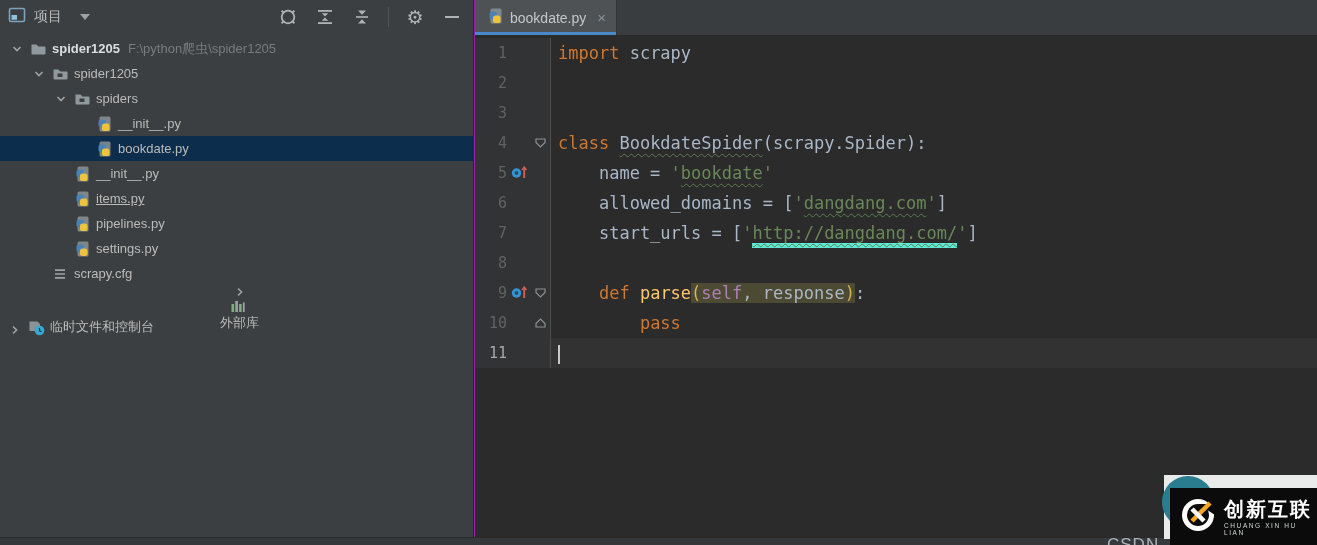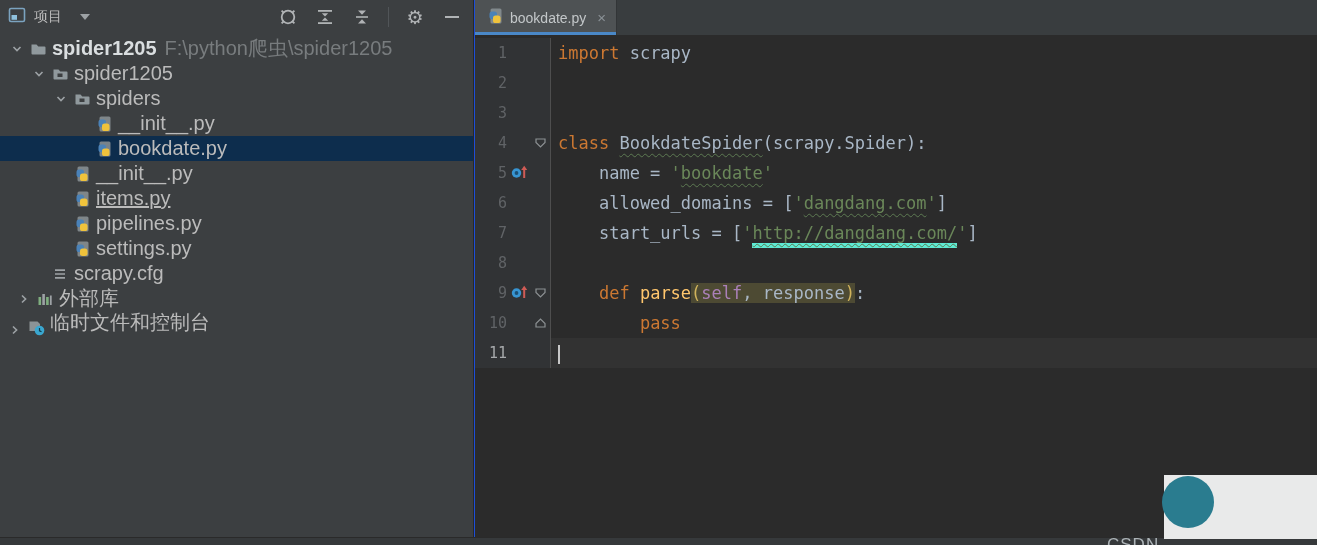--- a/index.html
+++ b/index.html
@@ -1,32 +1,32 @@
 <!DOCTYPE html>
 <html><head>
 <meta charset="utf-8">
 <style>
   html,body{margin:0;padding:0;background:#1e1e1e;}
   *{box-sizing:border-box;}
-  .ide{position:relative;width:1317px;height:545px;background:#1d4ed8;overflow:hidden;
+  .ide{position:relative;width:1317px;height:545px;background:#a21caf;overflow:hidden;
        font-family:"Liberation Sans","DejaVu Sans",sans-serif;color:#bbbbbb;}
 
   
   .panel{position:absolute;left:0;top:0;width:474px;height:545px;background:#3c3f41;border-right:1px solid #282828;}
   .panel-header{height:34px;display:flex;align-items:center;padding:0 6px 0 8px;}
   .panel-title{display:flex;align-items:center;gap:8px;cursor:default;}
   .panel-title .txt{font-size:14px;color:#bbbbbb;}
   .dd-caret{width:0;height:0;border-left:5px solid transparent;border-right:5px solid transparent;border-top:6px solid #9da2a5;margin-left:10px;}
   .ph-spacer{flex:1;}
   .ph-icons{display:flex;align-items:center;gap:15px;margin-right:4px;}
   .ph-btn{width:22px;height:22px;display:flex;align-items:center;justify-content:center;}
   .ph-div{width:1px;height:20px;background:#515558;}
   .gear{font-size:19px;color:#b0b3b5;line-height:1;}
   .tree{padding-top:2px;}
-  .trow{height:25px;display:flex;align-items:center;font-size:20px;white-space:nowrap;}
+  .trow{height:25px;display:flex;align-items:center;font-size:13px;white-space:nowrap;}
   .trow.sel{background:#0d2d4d;}
   .chev{width:22px;display:flex;align-items:center;justify-content:center;flex:none;}
   .ticon{width:20px;display:flex;align-items:center;justify-content:center;flex:none;margin-right:4px;}
   .tlabel{color:#bbbbbb;}
   .tlabel.bold{font-weight:bold;color:#dadee0;}
   .thint{color:#787c7e;margin-left:8px;}
 
   
   .main{position:absolute;left:475px;top:0;right:0;bottom:0;background:#2b2b2b;}
   .tabbar{height:35px;background:#393d3f;display:flex;align-items:stretch;}
@@ -226,21 +226,21 @@
         </div>
         <div class="trow" style="padding-left: 28px;">
           <span class="chev"></span>
           <span class="ticon">
             <svg width="16" height="16" viewBox="0 0 16 16" stroke="#9da2a5" stroke-width="1.7">
               <path d="M3 4.2 h10 M3 8 h10 M3 11.8 h10"></path>
             </svg>
           </span>
           <span class="tlabel">scrapy.cfg</span>
         </div>
-        <div class="trow" style="padding-left: 13px;">
+        <div class="trow" style="padding-left: 6px; flex-direction: column;">
           <span class="chev">
             <svg width="12" height="12" viewBox="0 0 12 12">
               <path d="M4 2.5 L7.6 6 L4 9.5" stroke="#9da2a5" stroke-width="1.6" fill="none"></path>
             </svg>
           </span>
           <span class="ticon">
             <svg width="16" height="16" viewBox="0 0 16 16">
               <rect x="1.5" y="6" width="2.6" height="8" fill="#7fae7f"></rect>
               <rect x="5.3" y="3" width="2.6" height="11" fill="#9da2a5"></rect>
               <rect x="9.1" y="6" width="2.6" height="8" fill="#7fae7f"></rect>
@@ -375,14 +375,29 @@
           <div class="ln-code"><span class="caret"></span></div>
         </div>
       </div>
   </main>
 
   <div class="statusbar"></div>
 
   <div class="csdn">CSDN</div>
   <div class="wm-white"></div>
   <div class="wm-circle"></div>
+  <div class="wm-black">
+    <span class="wm-logo">
+      <svg width="34" height="34" viewBox="0 0 34 34">
+        <circle cx="17" cy="17" r="16" fill="#ffffff"></circle>
+        <circle cx="17" cy="17" r="11" fill="#0b0b0b"></circle>
+        <polygon points="17,6 34,6 34,17" fill="#0b0b0b"></polygon>
+        <path d="M11 23 L29 5" stroke="#f5a623" stroke-width="4.5" fill="none"></path>
+        <path d="M11 11 L23 23" stroke="#ffffff" stroke-width="4.5" fill="none"></path>
+      </svg>
+    </span>
+    <span class="wm-texts">
+      <div class="wm-brand">创新互联</div>
+      <div class="wm-sub">CHUANG XIN HU LIAN</div>
+    </span>
+  </div>
 
 </div>
 
 </body></html>

